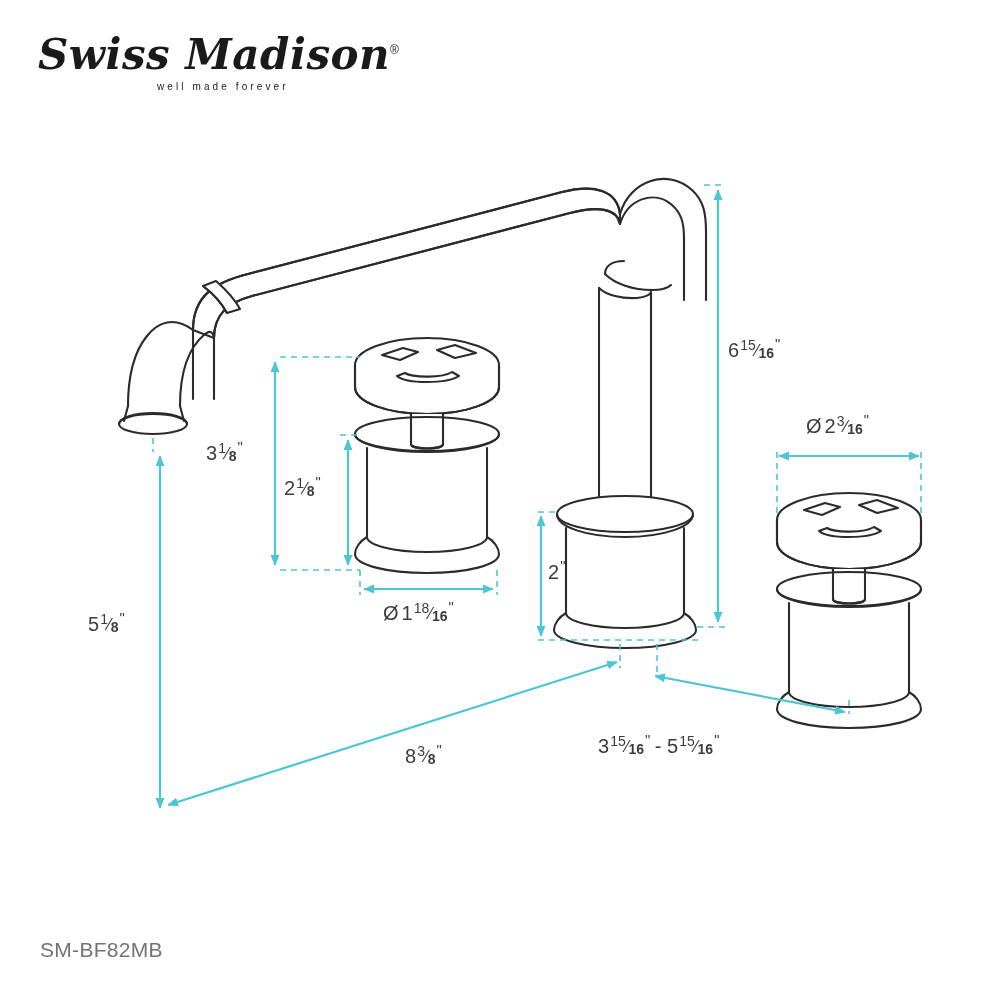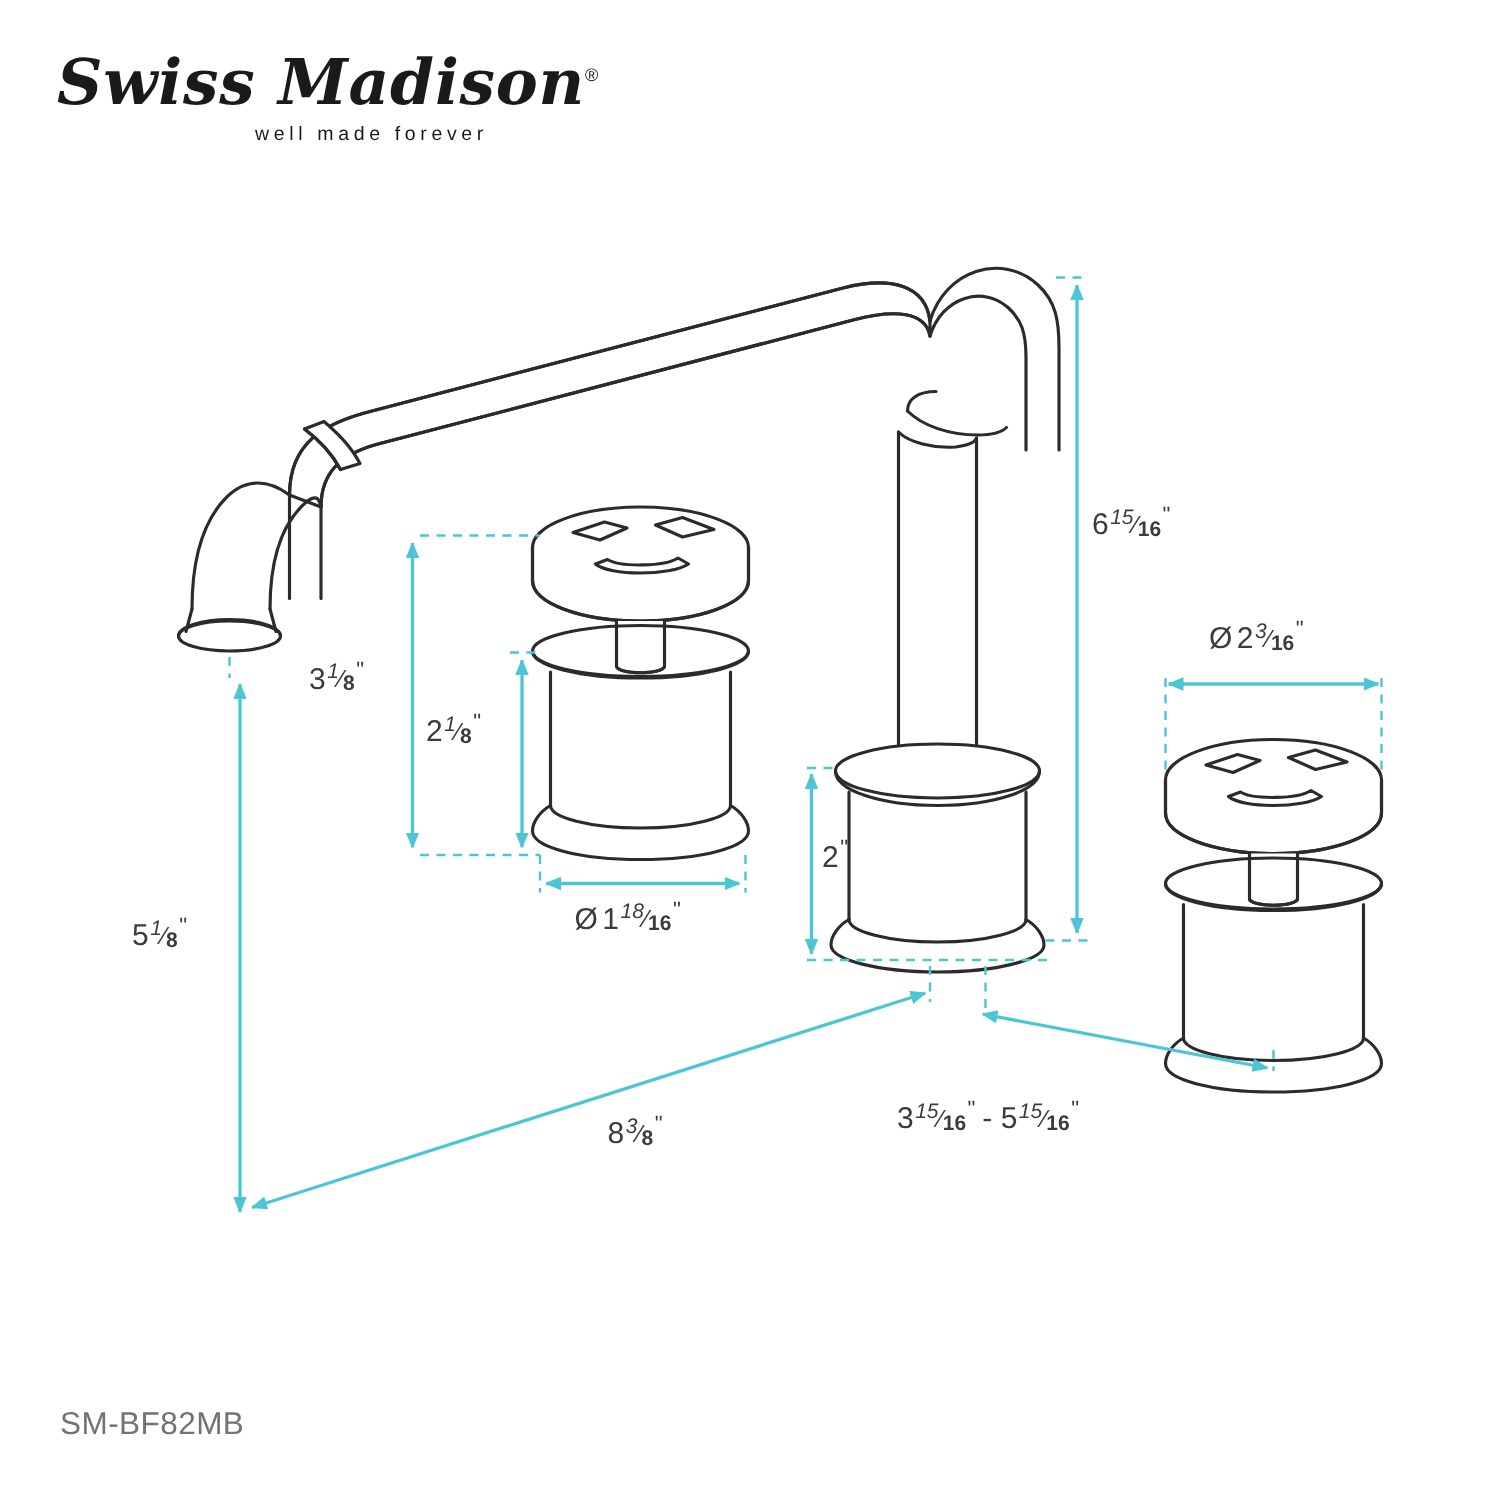--- a/index.html
+++ b/index.html
@@ -46,24 +46,24 @@
   }
   #brand-reg {
     font-family: "Liberation Sans", sans-serif;
     font-style: normal;
     font-size: 12px;
     vertical-align: super;
     font-weight: 400;
   }
   #brand-tag {
     position: absolute;
-    left: 132px;
+    left: 119px;
     top: 47px;
     font-family: "Liberation Sans", sans-serif;
-    font-size: 13px;
+    font-size: 10px;
     letter-spacing: 3.1px;
     color: #1a1a1a;
     white-space: nowrap;
   }
 
   
   #model-number {
     position: absolute;
     left: 40px;
     top: 938px;
@@ -95,21 +95,20 @@
     display: inline-block;
     position: relative;
     top: -1px;
     font-size: 0.70em;
     margin-left: 1px;
   }
   .dim-label .num {
     position: relative;
     top: -0.42em;
     font-size: 1em;
-    font-style: italic;
   }
   .dim-label .sl {
     font-size: 1.18em;
   }
   .dim-label .den {
     position: relative;
     top: 0.16em;
     font-size: 1em;
     font-weight: bold;
   }

